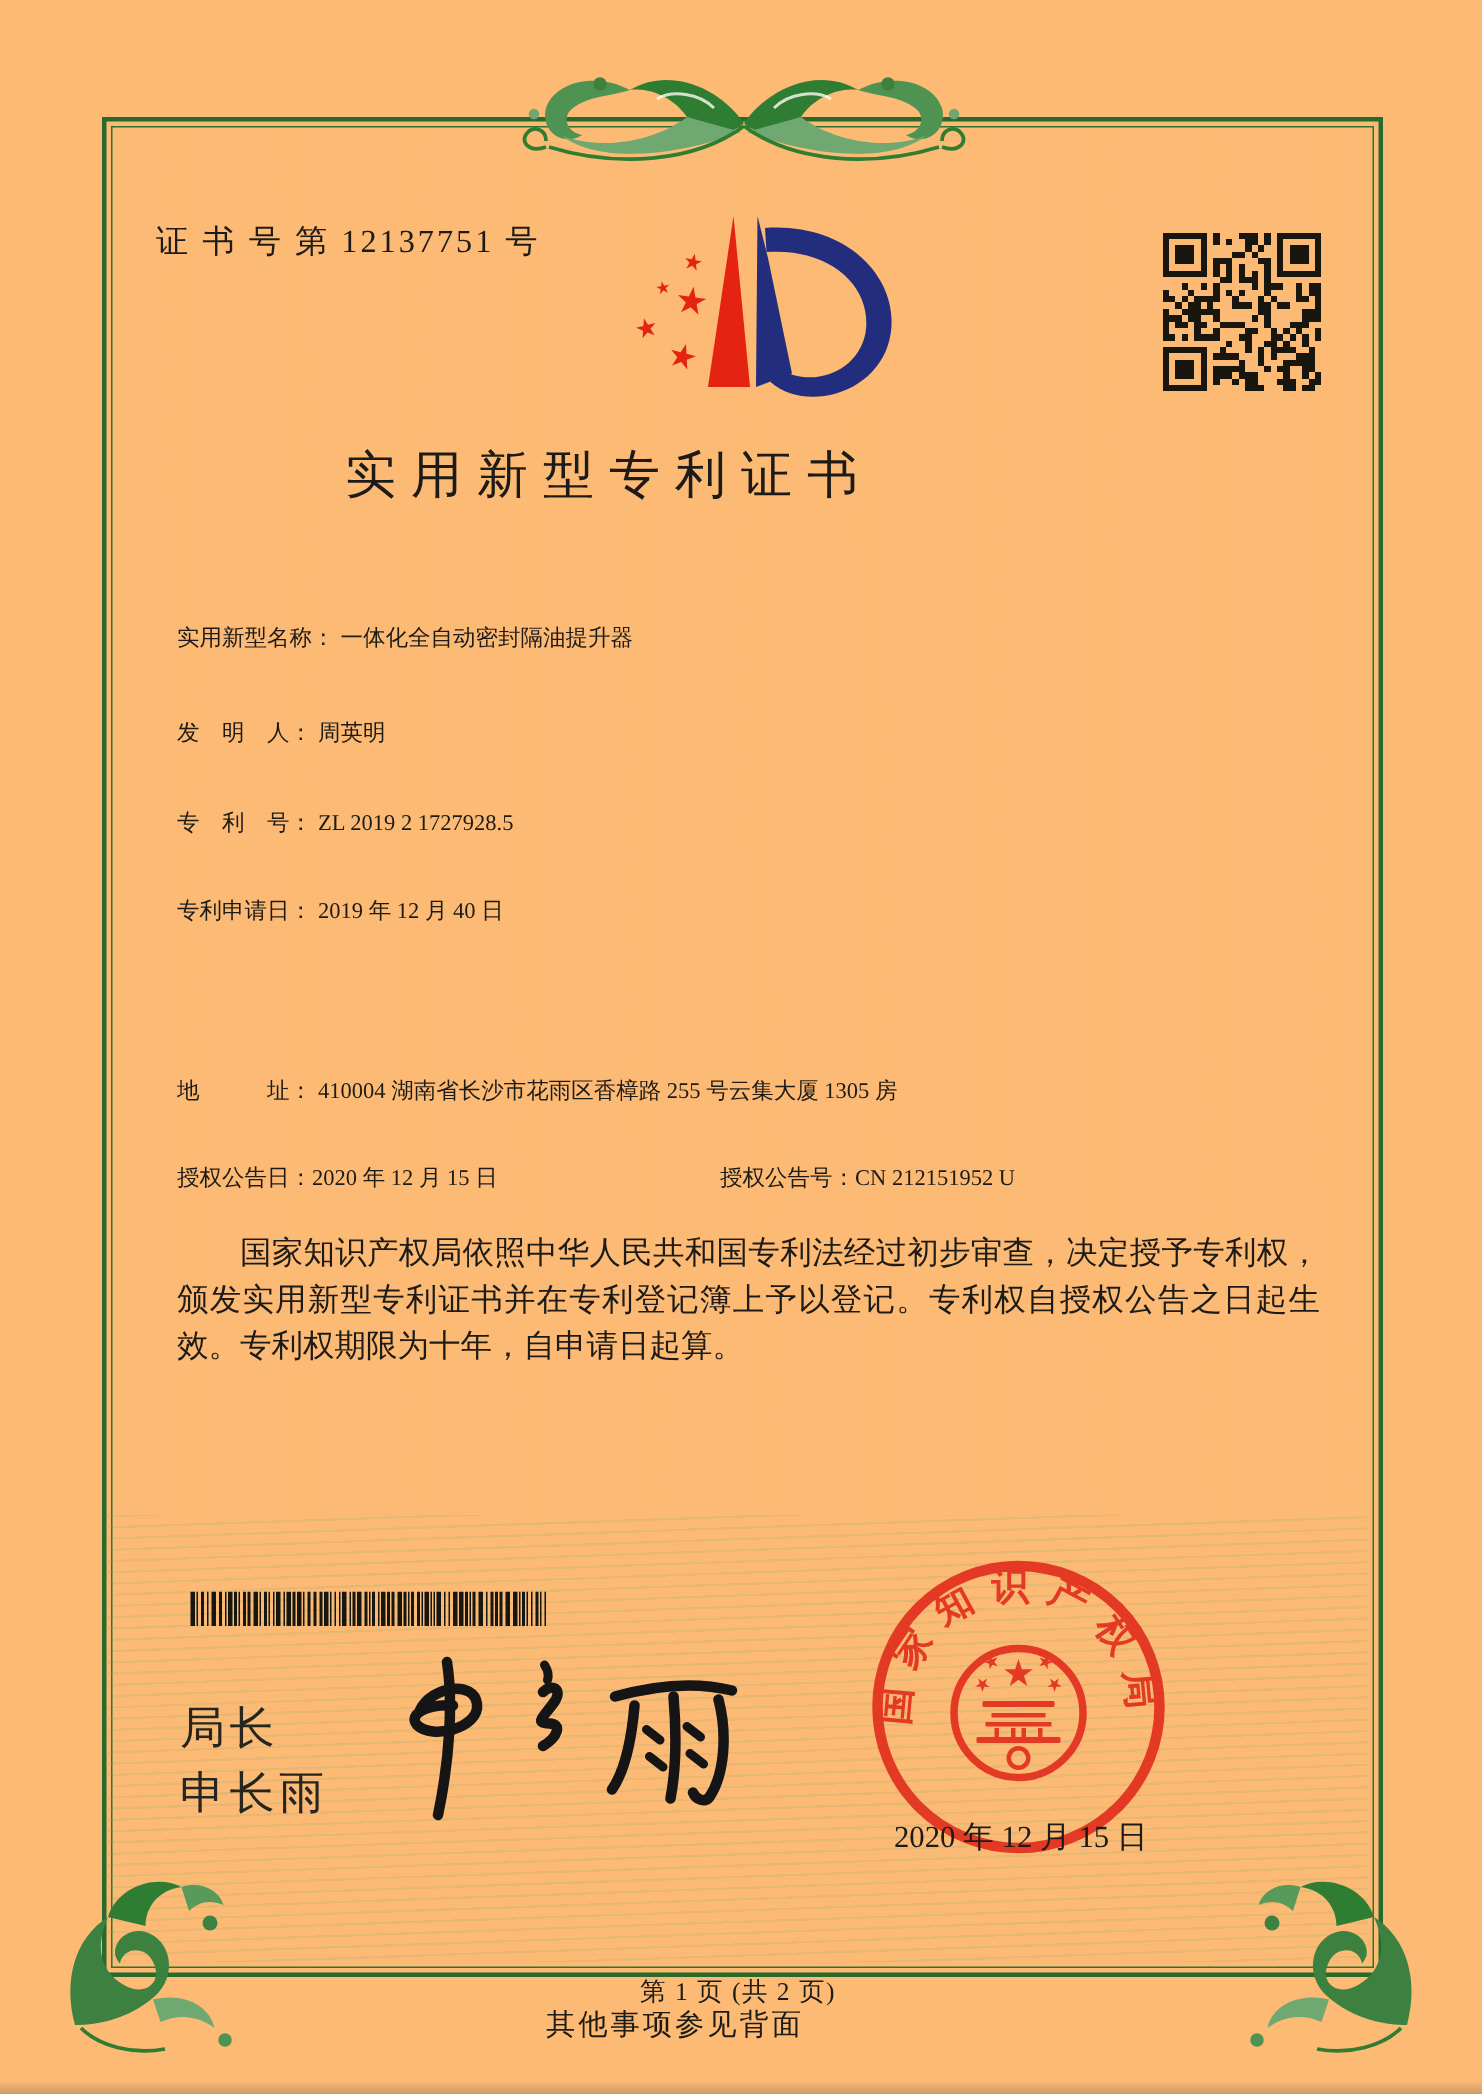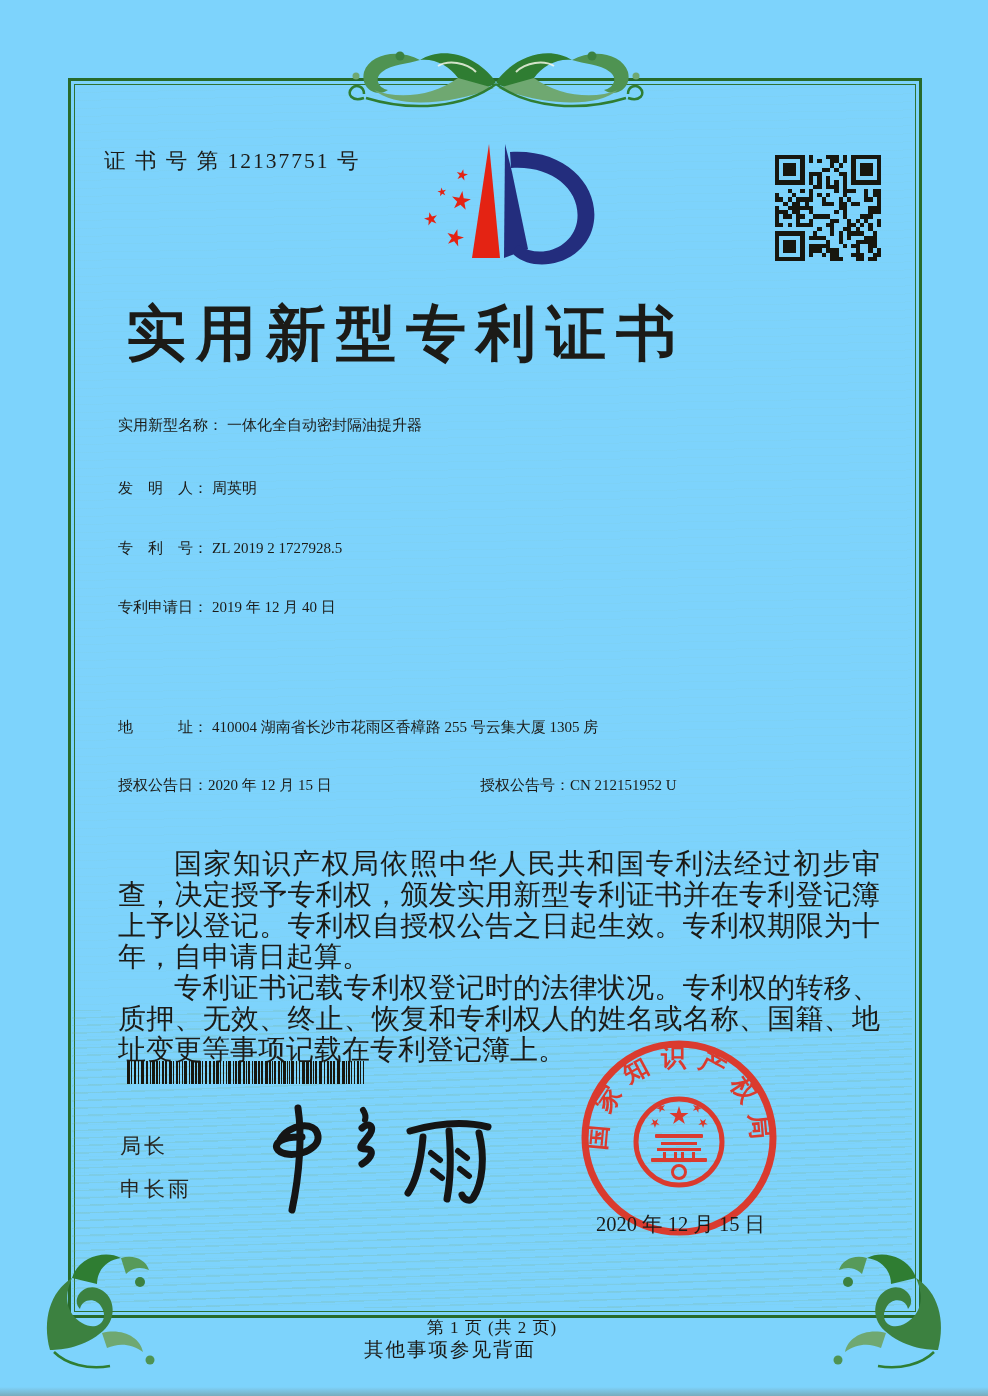--- a/index.html
+++ b/index.html
@@ -1,42 +1,42 @@
 <!DOCTYPE html>
 <html><head>
 <meta charset="utf-8">
 <style>
   html,body{margin:0;padding:0;background:#efeada;}
   .page{position:relative;width:988px;height:1396px;margin:0 auto;
-        background:#7dd3fc;overflow:hidden;
+        background:#fdba74;overflow:hidden;
         font-family:"Liberation Serif","DejaVu Serif",serif;color:#1c1b17;}
   .page::after{content:"";position:absolute;left:0;right:0;bottom:0;height:9px;
         background:linear-gradient(rgba(0,0,0,0),rgba(110,100,70,.35));}
   
   .frame{position:absolute;left:68px;top:78px;width:848px;height:1234px;
         border:3px solid #276a2b;}
   .frame-inner{position:absolute;left:3px;top:3px;right:3px;bottom:3px;
         border:1px solid #2f7232;}
   
   .waves-soft{position:absolute;left:72px;top:84px;width:840px;height:1224px;
         background:repeating-linear-gradient(179deg,rgba(130,175,125,.12) 0 1px,rgba(0,0,0,0) 1px 8px);
         opacity:.35;pointer-events:none;}
   .waves-strong{position:absolute;left:72px;top:1010px;width:840px;height:298px;
         background:repeating-linear-gradient(178deg,rgba(120,170,115,.22) 0 1.5px,rgba(0,0,0,0) 1.5px 7.5px);
         opacity:.75;pointer-events:none;}
   .abs{position:absolute;}
   .cert-no{left:104px;top:146px;font-size:21.5px;letter-spacing:2px;white-space:nowrap;}
-  .doc-title{left:68px;top:294px;width:676px;text-align:center;font-size:60px;
-        font-weight:bold;letter-spacing:10px;white-space:nowrap;}
+  .doc-title{left:68px;top:294px;width:676px;text-align:center;font-size:34px;
+        font-weight:normal;letter-spacing:10px;white-space:nowrap;}
   .field{left:118px;font-size:15px;white-space:nowrap;}
   .field .lbl{margin-right:4px;}
   .grant-sub{position:absolute;left:362px;top:0;white-space:nowrap;}
-  .paras{left:118px;top:820px;width:762px;font-size:28px;line-height:31px;text-align:justify;margin-top:28px;}
+  .paras{left:118px;top:820px;width:762px;font-size:21px;line-height:31px;text-align:justify;}
   .paras p{margin:0;text-indent:2em;}
-  .officer{left:120px;font-size:21px;letter-spacing:3px;
+  .officer{left:120px;font-size:30px;letter-spacing:3px;
         font-family:"Liberation Sans","DejaVu Sans",sans-serif;color:#26251f;text-align:right;}
   .seal-date{left:578px;top:1210px;width:205px;text-align:center;font-size:20.5px;
         white-space:nowrap;z-index:6;}
   .page-info{left:68px;top:1276px;width:848px;text-align:center;font-size:17px;letter-spacing:1px;margin-top:40px;}
   .back-note{left:70px;top:1336px;width:760px;text-align:center;font-size:19.5px;letter-spacing:2px;font-family:Liberation Mono, monospace;}
   svg{display:block;}
   .seal-svg{z-index:5;}
 </style>
 </head>
 <body>
@@ -426,21 +426,20 @@
   </div>
   <div class="abs field" style="top:776px">
     <span>授权公告日：</span><span>2020 年 12 月 15 日</span>
     <span class="grant-sub">
       <span>授权公告号：</span><span>CN 212151952 U</span>
     </span>
   </div>
 
   <div class="abs paras">
     <p>国家知识产权局依照中华人民共和国专利法经过初步审查，决定授予专利权，颁发实用新型专利证书并在专利登记簿上予以登记。专利权自授权公告之日起生效。专利权期限为十年，自申请日起算。</p>
-    <p>专利证书记载专利权登记时的法律状况。专利权的转移、质押、无效、终止、恢复和专利权人的姓名或名称、国籍、地址变更等事项记载在专利登记簿上。</p>
   </div>
 
   <svg id="barcode-svg" class="abs" style="left:125px;top:1061px;" width="246" height="23" viewBox="0 0 246 23" preserveAspectRatio="none" fill="#17170f">
       <rect x="2" y="0" width="3" height="23"></rect>
       <rect x="6" y="0" width="1" height="23"></rect>
       <rect x="9" y="0" width="2" height="23"></rect>
       <rect x="13" y="0" width="1" height="23"></rect>
       <rect x="16" y="0" width="3" height="23"></rect>
       <rect x="21" y="0" width="2" height="23"></rect>
       <rect x="25" y="0" width="1" height="23"></rect>

